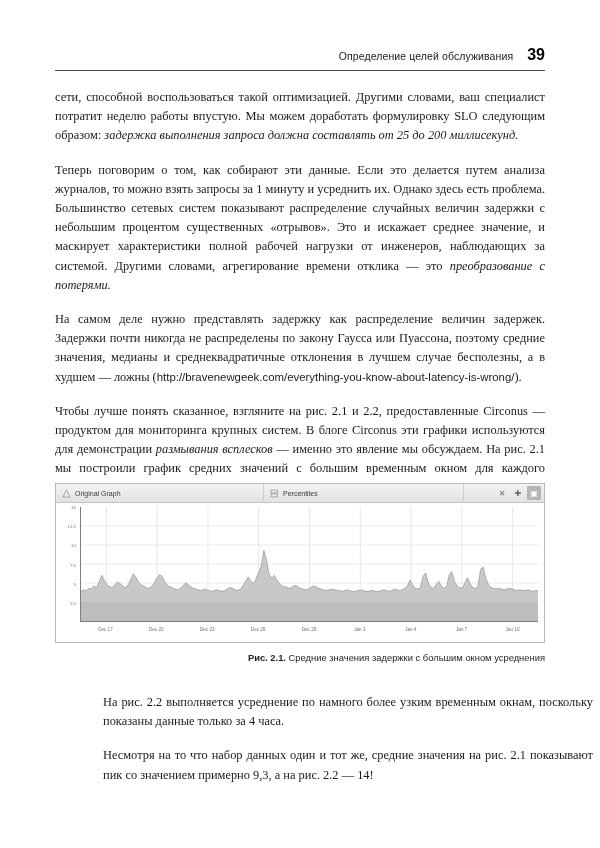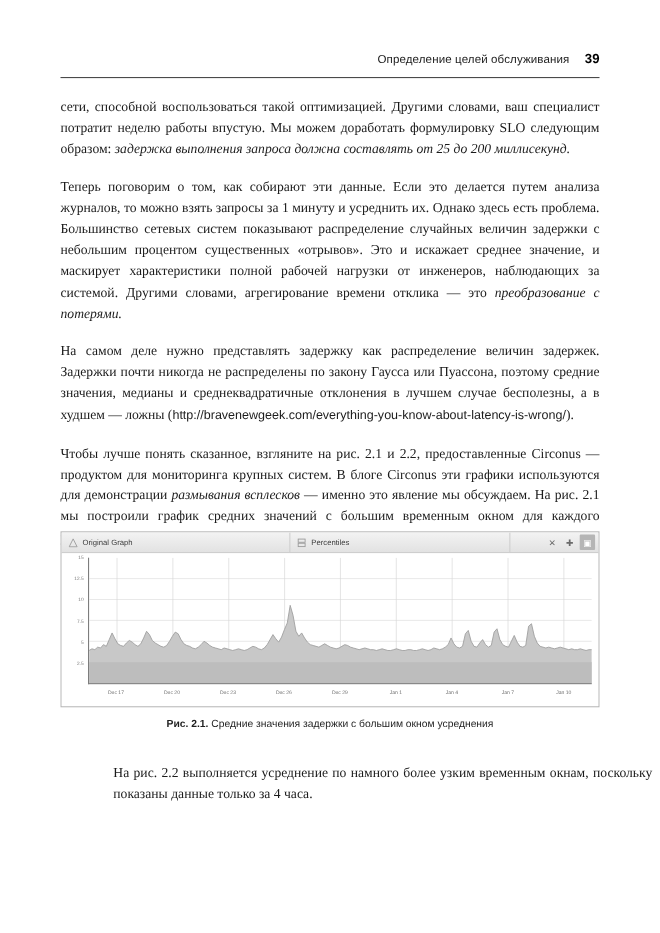--- a/index.html
+++ b/index.html
@@ -31,21 +31,21 @@
     text-align: right;
   }
   .running-head .rh-title {
     font-family: "Liberation Sans", "DejaVu Sans", sans-serif;
     font-size: 10.5px;
     letter-spacing: 0.1px;
     color: #222;
   }
   .running-head .rh-page {
     font-family: "Liberation Sans", "DejaVu Sans", sans-serif;
-    font-size: 12px;
+    font-size: 16px;
     font-weight: bold;
     color: #000;
   }
   .head-rule {
     position: absolute;
     left: 55px;
     right: 55px;
     top: 70px;
     height: 1px;
     background: #4a4a4a;
@@ -188,21 +188,21 @@
     font-size: 4.6px;
     color: #6f6f6f;
     white-space: nowrap;
     top: 1px;
   }
   .chart-svg { display: block; width: 100%; height: 100%; }
 
   
   .caption {
     margin-top: 9px;
-    text-align: center;
+    text-align: right;
     font-family: "Liberation Sans", "DejaVu Sans", sans-serif;
     font-size: 9.4px;
     color: #1f1f1f;
   }
   .caption .cap-label { font-weight: bold; }
 
   
   .body-col-bottom {
     position: absolute;
     left: 55px;
@@ -319,15 +319,16 @@
     </div>
 
     <div class="caption">
       <span class="cap-label">Рис. 2.1.</span>
       <span>Средние значения задержки с большим окном усреднения</span>
     </div>
   </div>
 
   <div class="body-col-bottom">
     <p class="para">На рис. 2.2 выполняется усреднение по намного более узким временным окнам, поскольку показаны данные только за 4 часа.</p>
+    <p class="para">Несмотря на то что набор данных один и тот же, средние значения на рис. 2.1 показывают пик со значением примерно 9,3, а на рис. 2.2 — 14!</p>
   </div>
 
 </div>
 
 </body></html>

